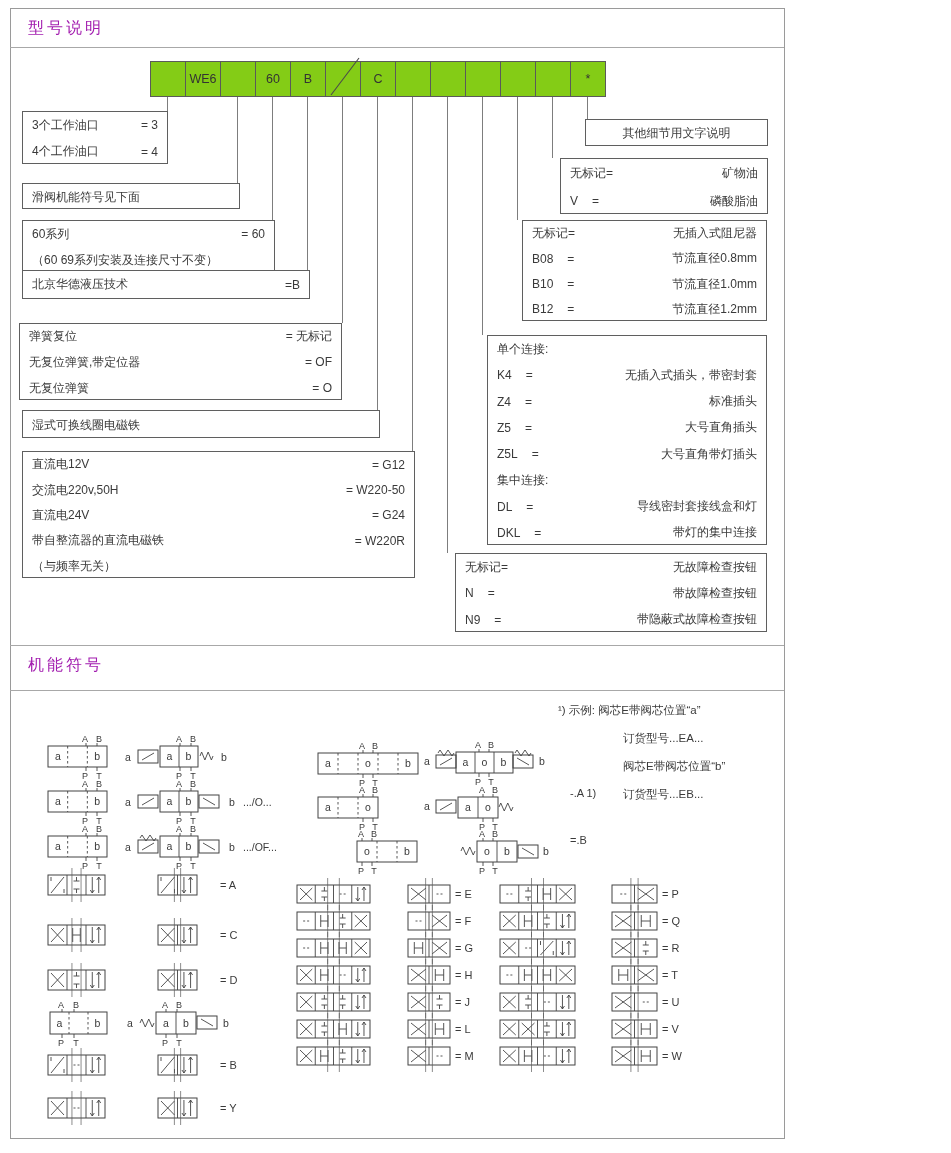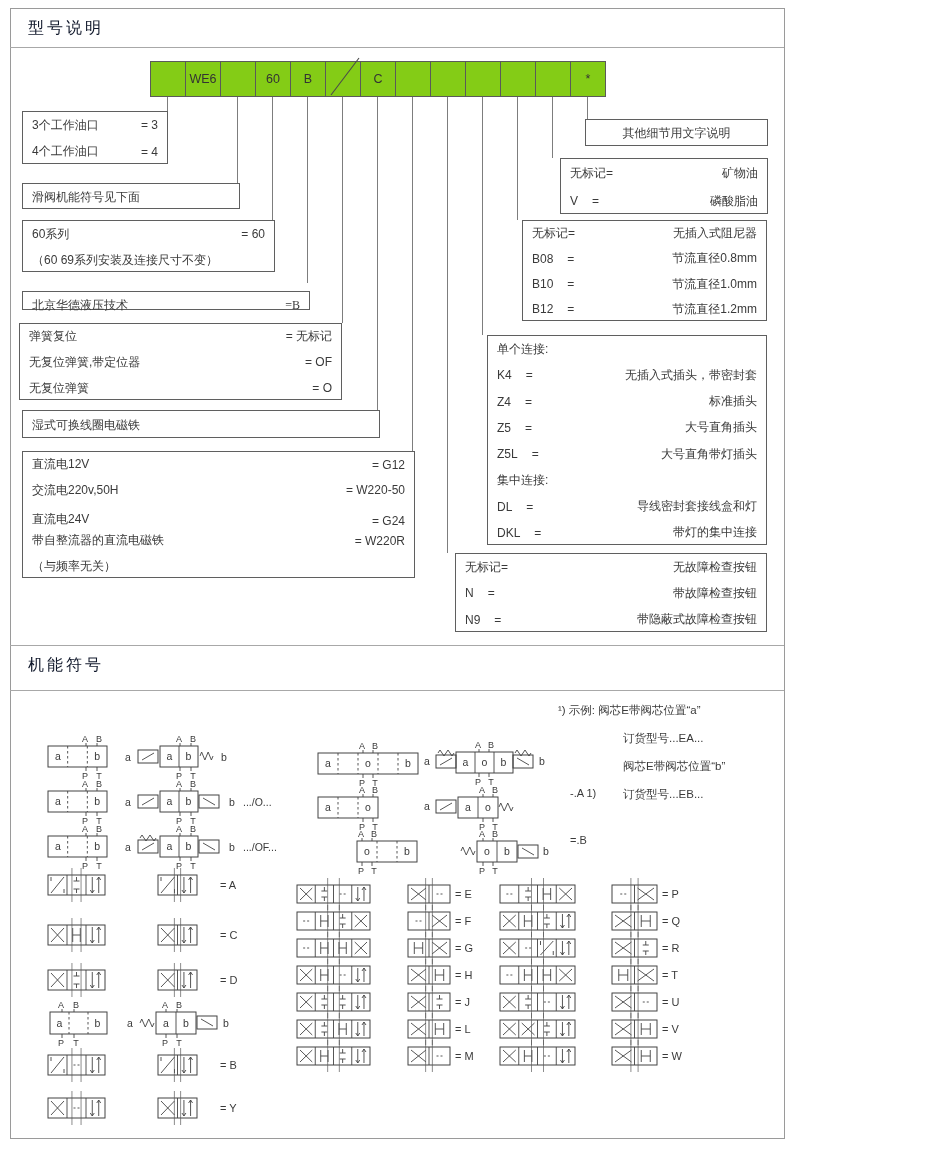--- a/index.html
+++ b/index.html
@@ -1,21 +1,21 @@
 <!DOCTYPE html>
 <html><head>
 <meta charset="utf-8">
 <style>
   html,body{margin:0;padding:0;background:#fff;}
   .page{position:relative;width:951px;height:1153px;background:#fff;overflow:hidden;
         font-family:"Liberation Sans","DejaVu Sans",sans-serif;color:#3c3c3c;}
   .frame{position:absolute;left:10px;top:8px;width:773px;height:1129px;border:1px solid #9a9a9a;background:#fff;}
   .hline{position:absolute;height:1px;background:#a8a8a8;}
   .vl{position:absolute;width:1px;background:#7d7d7d;}
-  .sec-title{position:absolute;left:28px;font-size:16px;letter-spacing:3px;color:#0f172a;}
+  .sec-title{position:absolute;left:28px;font-size:16px;letter-spacing:3px;color:#a21caf;}
   .cell{position:absolute;top:61px;width:36px;height:36px;border:1px solid #5a5a5a;
         box-sizing:border-box;text-align:center;line-height:34px;font-size:12.5px;color:#333;background:#84cc16;}
   .spec-box{position:absolute;border:1px solid #5f5f5f;background:#fff;box-sizing:border-box;}
   .spec-row{display:flex;align-items:center;padding:0 9px;font-size:12px;color:#3a3a3a;white-space:nowrap;}
   .spec-row .k{text-align:left;}
   .spec-row .eq{margin-left:14px;}
   .spec-row .v{margin-left:auto;text-align:right;}
   .spec-row.center{justify-content:center;}
   .spec-row.center .k{text-align:center;}
   svg text{font-family:"Liberation Sans","DejaVu Sans",sans-serif;}
@@ -84,21 +84,21 @@
       </div>
       <div class="spec-box" style="left: 22px; top: 220px; width: 253px; height: 52px;">
         <div class="spec-row" style="height: 26px;">
           <span class="k">60系列</span>
           <span class="v">=  60</span>
         </div>
         <div class="spec-row" style="height: 26px;">
           <span class="k">（60  69系列安装及连接尺寸不变）</span>
         </div>
       </div>
-      <div class="spec-box" style="left: 22px; top: 291px; width: 288px; height: 19px; font-family: Liberation Serif, serif;">
+      <div class="spec-box" style="left: 22px; top: 270px; width: 288px; height: 29px;">
         <div class="spec-row" style="height: 27px;">
           <span class="k">北京华德液压技术</span>
           <span class="v">=B</span>
         </div>
       </div>
       <div class="spec-box" style="left: 19px; top: 323px; width: 323px; height: 77px;">
         <div class="spec-row" style="height: 25.6667px;">
           <span class="k">弹簧复位</span>
           <span class="v">=  无标记</span>
         </div>
@@ -118,21 +118,21 @@
       </div>
       <div class="spec-box" style="left: 22px; top: 451px; width: 393px; height: 127px;">
         <div class="spec-row" style="height: 25.4px; gap: 15px;">
           <span class="k">直流电12V</span>
           <span class="v">=  G12</span>
         </div>
         <div class="spec-row" style="height: 25.4px;">
           <span class="k">交流电220v,50H</span>
           <span class="v">=  W220-50</span>
         </div>
-        <div class="spec-row" style="height: 25.4px; align-items: flex-end;">
+        <div class="spec-row" style="height: 25.4px;">
           <span class="k">直流电24V</span>
           <span class="v">=  G24</span>
         </div>
         <div class="spec-row" style="height: 25.4px;">
           <span class="k">带自整流器的直流电磁铁</span>
           <span class="v">=  W220R</span>
         </div>
         <div class="spec-row" style="height: 25.4px;">
           <span class="k">（与频率无关）</span>
         </div>

